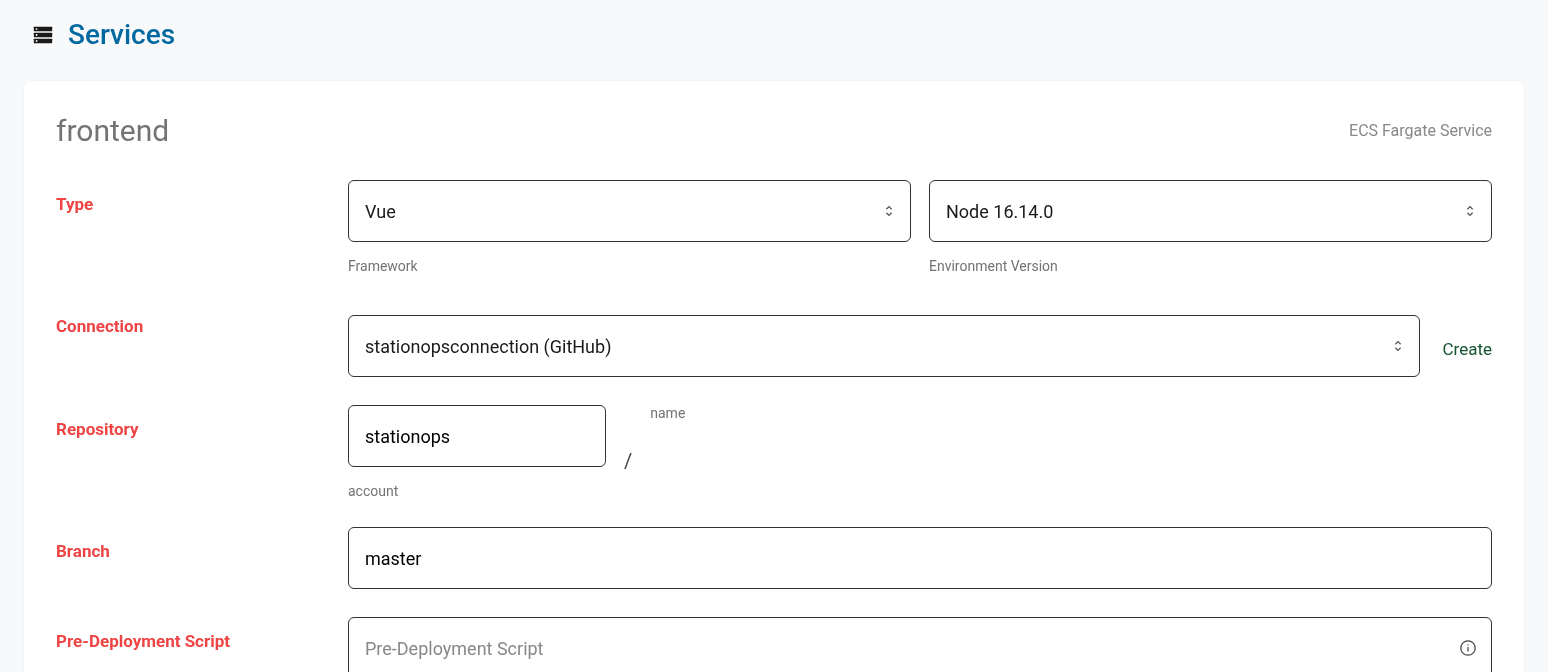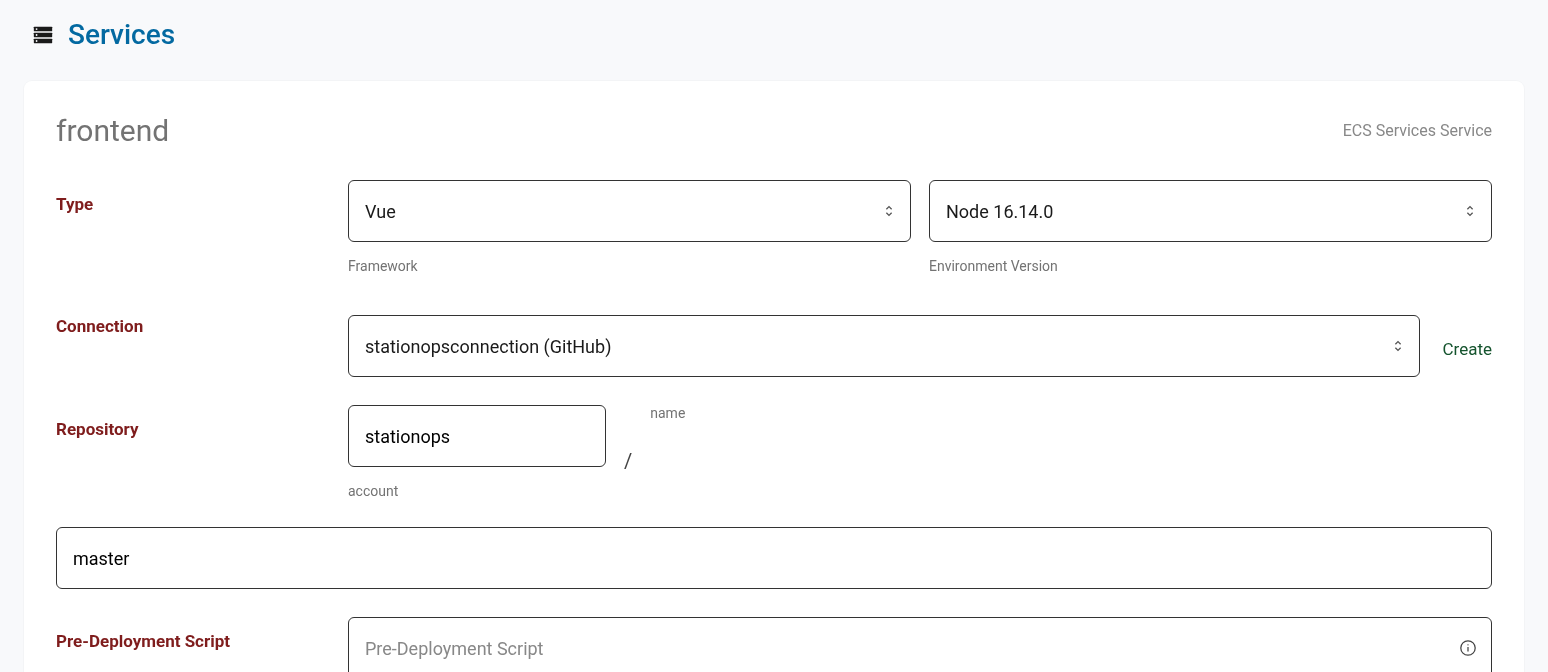--- a/index.html
+++ b/index.html
@@ -54,21 +54,21 @@
     .form-row {
       display: flex;
       align-items: flex-start;
       margin-bottom: 28px;
     }
     .form-label {
       width: 292px;
       flex-shrink: 0;
       font-size: 17px;
       font-weight: 700;
-      color: #7f1d1d;
+      color: #ef4444;
       padding-top: 14px;
     }
     .form-controls {
       flex: 1;
       display: flex;
       gap: 18px;
       align-items: flex-start;
     }
     .control-group {
       display: flex;
@@ -154,21 +154,21 @@
       <circle cx="5" cy="12" r="1" fill="#f8f9fb"></circle>
       <circle cx="5" cy="18.5" r="1" fill="#f8f9fb"></circle>
     </svg>
   </span>
   <h1>Services</h1>
 </div>
 
 <div class="card">
   <div class="card-title-row">
     <div class="card-title">frontend</div>
-    <div class="card-subtitle">ECS Services Service</div>
+    <div class="card-subtitle">ECS Fargate Service</div>
   </div>
 
   <div class="form-row">
     <div class="form-label">Type</div>
     <div class="form-controls">
       <div class="control-group flex1">
         <div class="select-wrap">
           <span>Vue</span>
           <span class="select-icon">
             <svg viewBox="0 0 10 16" width="10" height="14" fill="none" stroke="#555" stroke-width="1.5">
@@ -222,20 +222,21 @@
         <div class="helper-text">account</div>
       </div>
       <div class="slash">/</div>
       <div class="control-group" style="width:258px;">
         <div class="helper-text">name</div>
       </div>
     </div>
   </div>
 
   <div class="form-row">
+    <div class="form-label">Branch</div>
     <div class="form-controls">
       <div class="control-group flex1">
         <div class="input-wrap">
           <input class="input" type="text" value="master" style="">
         </div>
       </div>
     </div>
   </div>
 
   <div class="form-row" style="margin-bottom:12px;">

